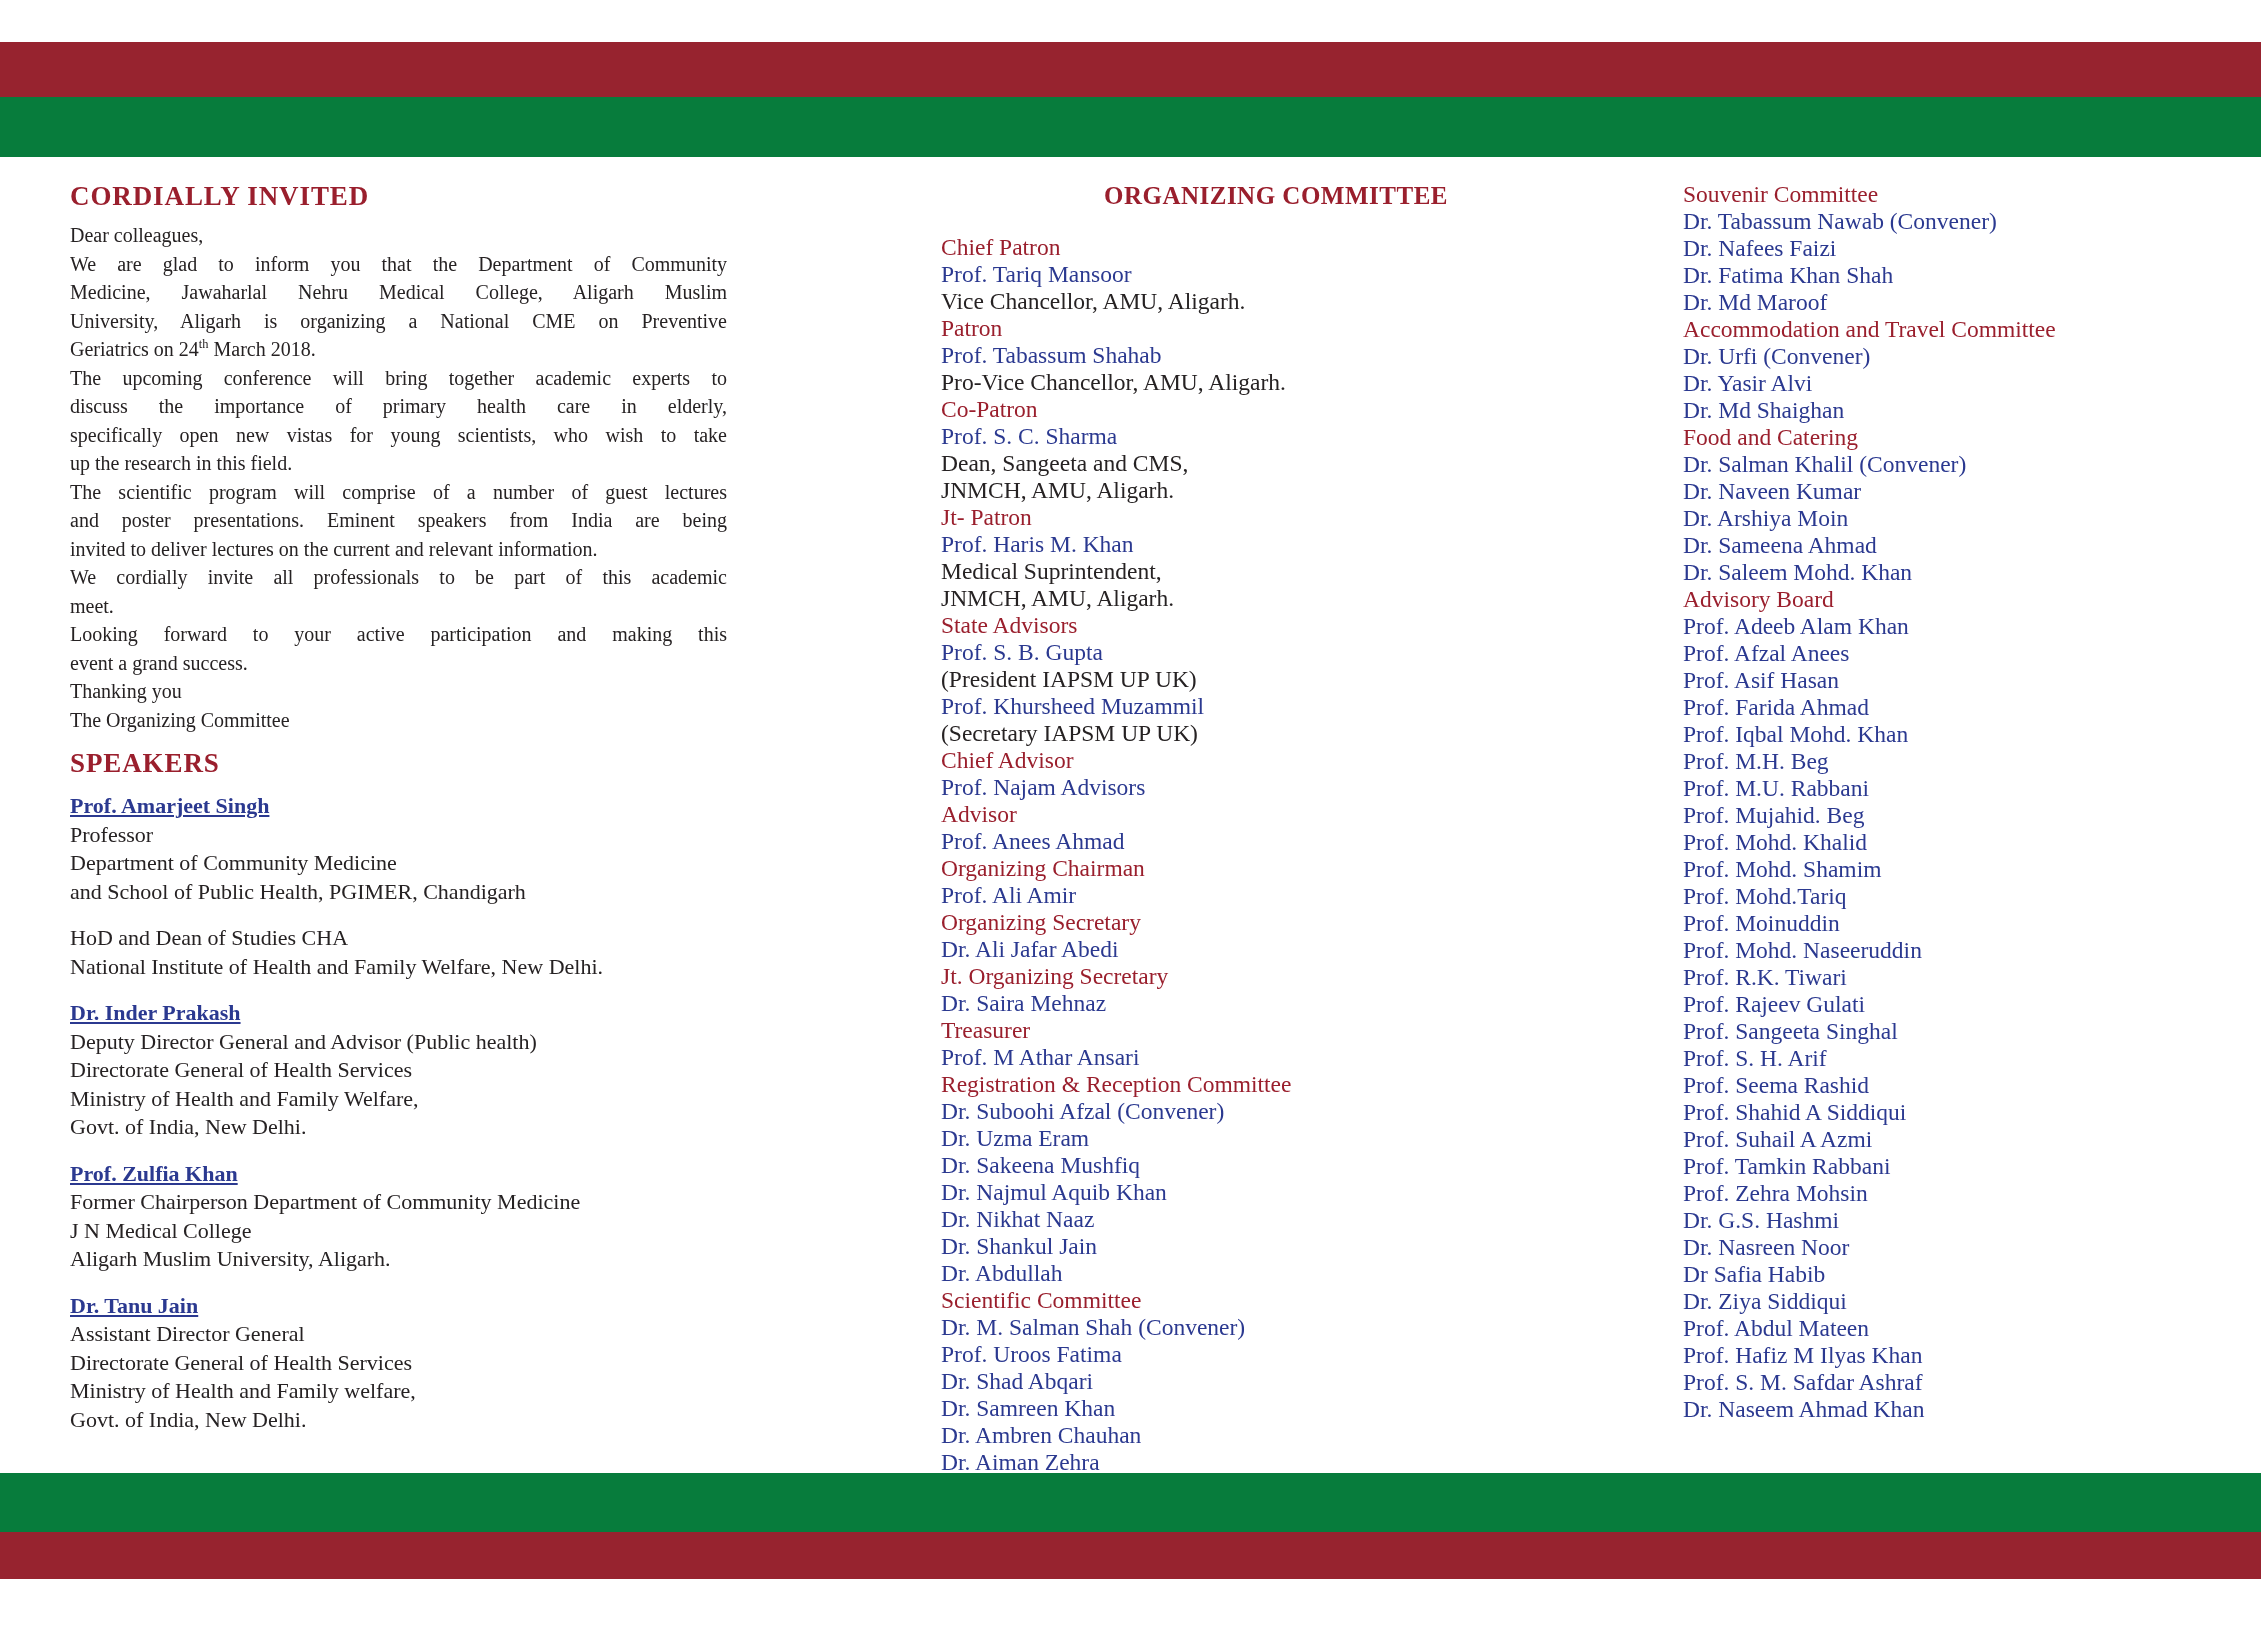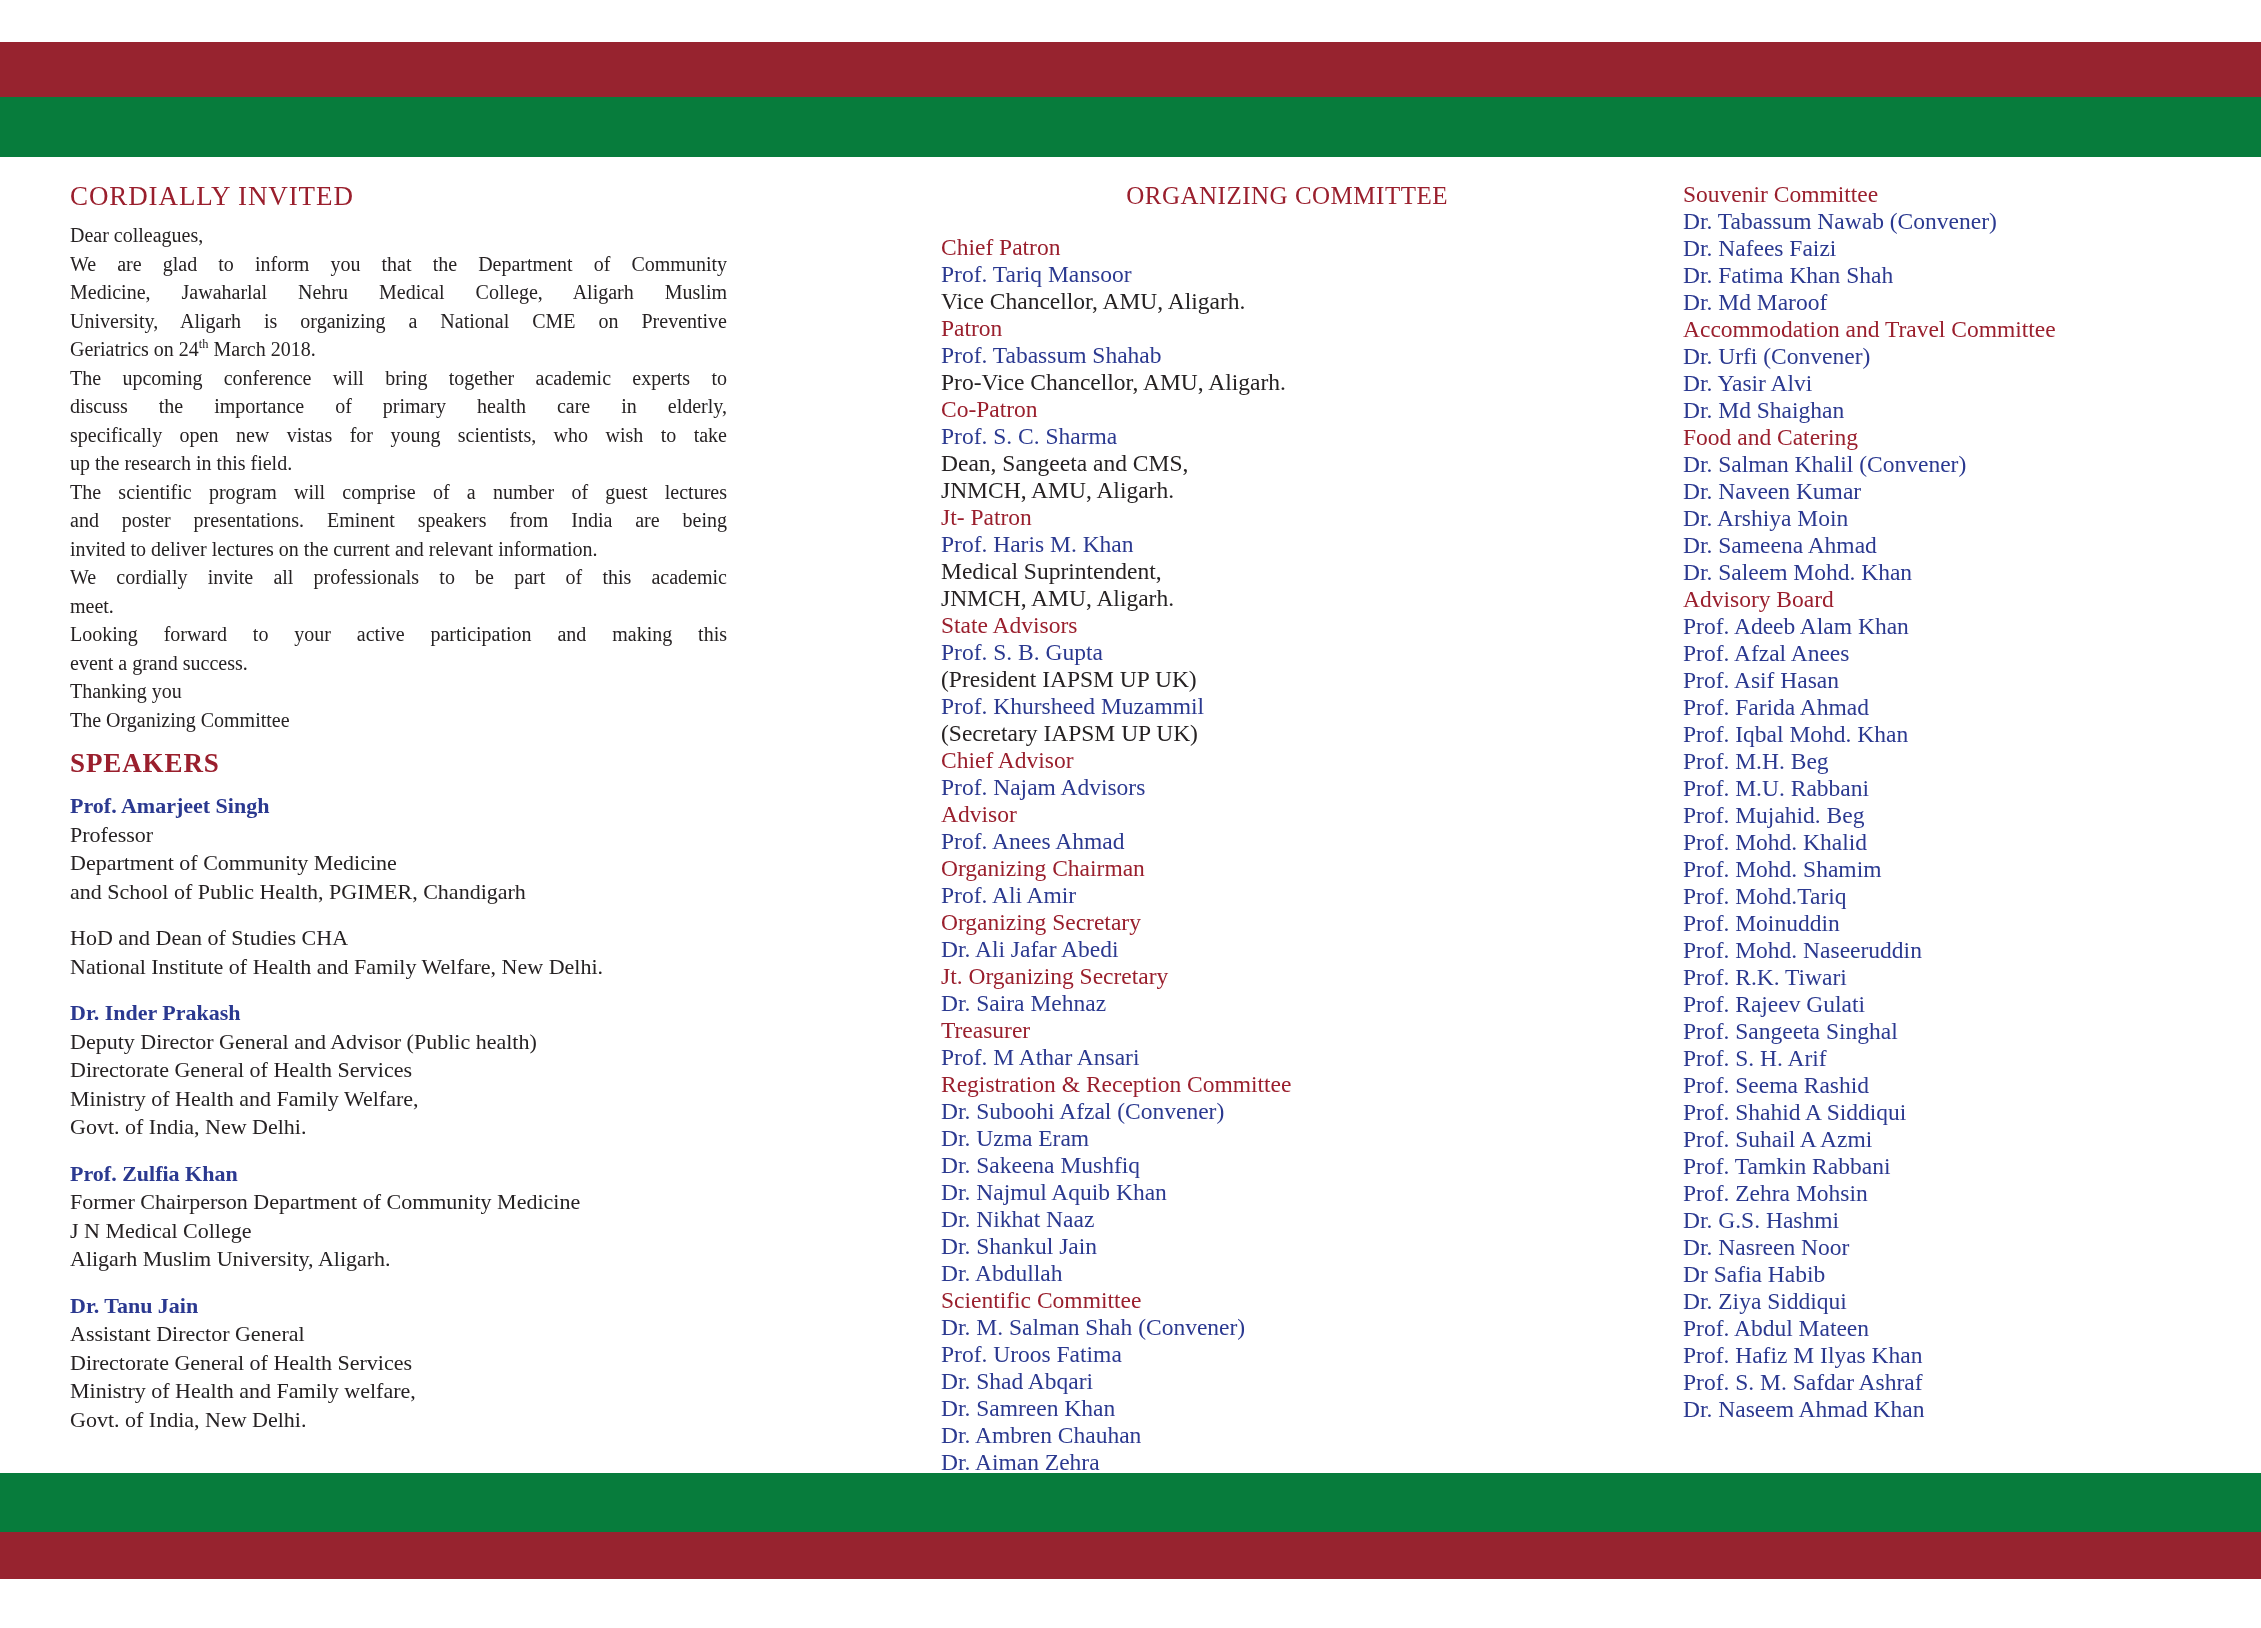--- a/index.html
+++ b/index.html
@@ -25,39 +25,39 @@
   .bar-bottom-red{top:1532px;height:47px;background:var(--bar-red);}
 
   .col{position:absolute;top:181px;}
   .col1{left:70px;width:657px;}
   .col2{left:941px;width:507px;}
   .col3{left:1683px;width:507px;}
 
   .main-heading{
     margin:0;
     font-size:27px;line-height:31px;
-    font-weight:normal;color:var(--maroon);
+    font-weight:bold;color:var(--maroon);
     letter-spacing:0.9px;
   }
   .col2 .main-heading{font-size:25px;line-height:29px;letter-spacing:0.5px;text-align:right;}
 
   .letter{margin-top:9px;}
   .lline{font-size:20px;line-height:28.5px;color:var(--body);}
   .lline.just{text-align:justify;text-align-last:justify;}
   .lline sup{font-size:0.62em;line-height:0;vertical-align:super;}
 
   .speakers-heading{
     margin:12.7px 0 0 0;
     font-size:27px;line-height:33px;
     font-weight:bold;color:var(--maroon);
     letter-spacing:0.9px;
   }
   .speakers{margin-top:12.7px;}
   .speaker + .speaker{margin-top:18px;}
-  .spk-name{font-size:22px;line-height:28.5px;font-weight:bold;color:var(--blue);}
+  .spk-name{font-size:22px;line-height:28.5px;font-weight:bold;color:var(--blue);text-decoration:underline;}
   .spk-line{font-size:22px;line-height:28.5px;color:var(--body);}
 
   .entries{margin-top:0;}
   .col2 .entries{margin-top:23.5px;}
   .entry{font-size:23.5px;line-height:27px;}
   .entry.role{color:var(--maroon);font-weight:normal;}
   .entry.name{color:var(--blue);}
   .entry.plain{color:var(--body);}
 </style>
 </head>

